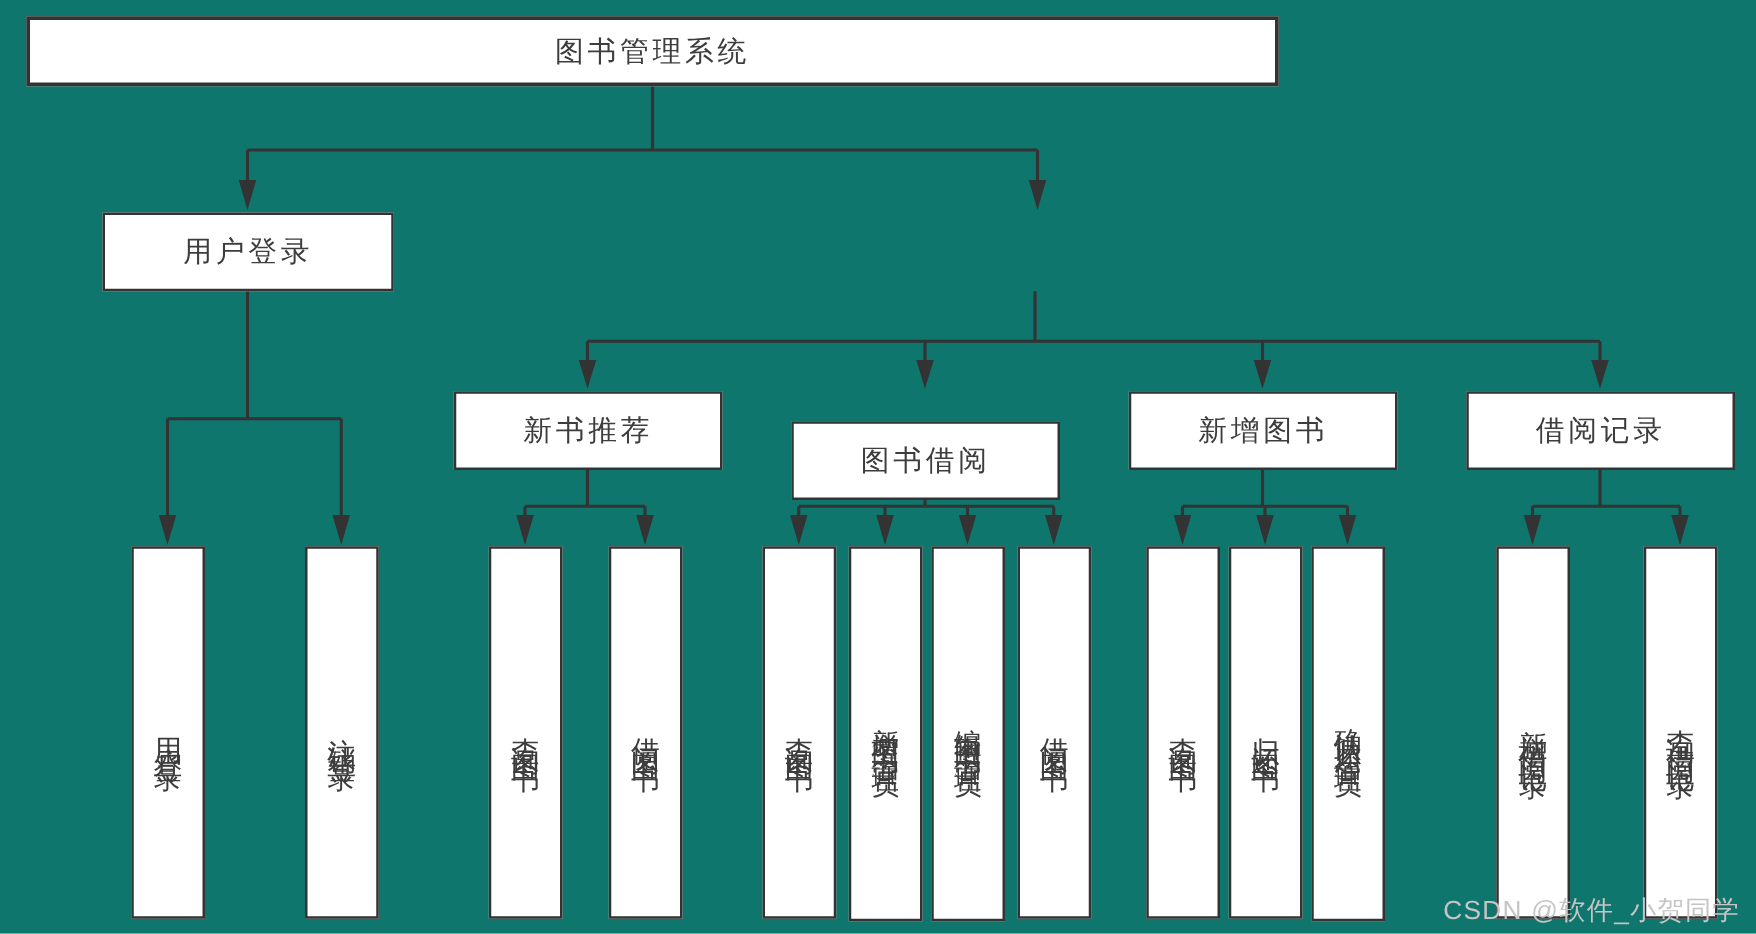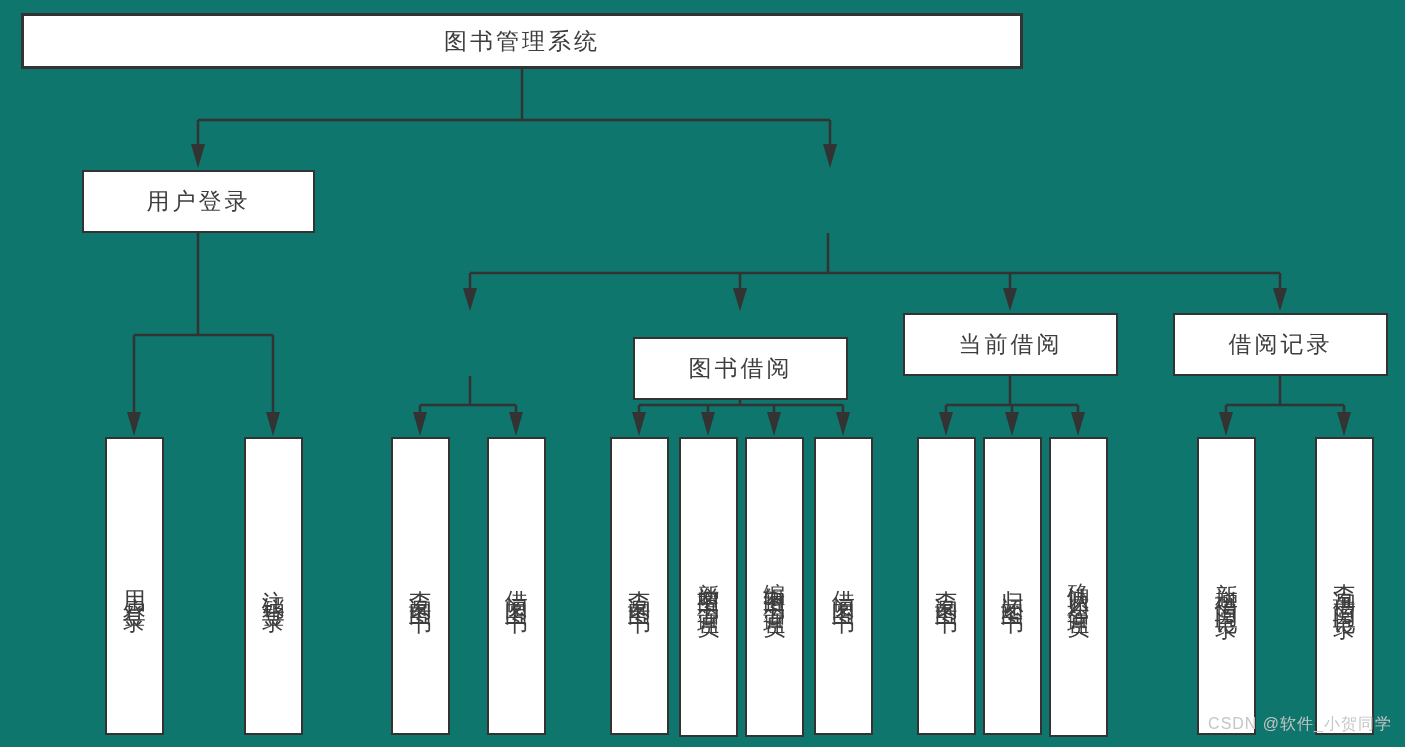--- a/index.html
+++ b/index.html
@@ -39,21 +39,21 @@
     writing-mode: vertical-rl;
     text-orientation: mixed;
     letter-spacing: 7px;
     font-size: 23px;
   }
   .vnode.long { letter-spacing: 5px; font-size: 22px; }
   .watermark {
     position: absolute;
     right: 13px;
     top: 714px;
-    font-size: 16px;
+    font-size: 21px;
     letter-spacing: 1px;
     color: #c5c5c5;
     white-space: nowrap;
     z-index: 5;
   }
 </style>
 </head>
 <body>
 
 <div class="canvas">
@@ -98,22 +98,23 @@
       <polygon points="1071,412 1085,412 1078,436"></polygon>
       <polygon points="1219,412 1233,412 1226,436"></polygon>
       <polygon points="1337,412 1351,412 1344,436"></polygon>
     </g>
   </svg>
 
   <div class="node root" style="left:21px; top:13px; width:1002px; height:56px;">图书管理系统</div>
 
   <div class="node" style="left:82px; top:170px; width:233px; height:63px;">用户登录</div>
 
+  <div class="node" style="left:363px; top:313px; width:215px; height:63px;">新书推荐</div>
   <div class="node" style="left:633px; top:313px; width:215px; height:63px;margin-top:24px;">图书借阅</div>
-  <div class="node" style="left:903px; top:313px; width:215px; height:63px;">当前借阅</div>
+  <div class="node" style="left:903px; top:313px; width:215px; height:63px;">新增图书</div>
   <div class="node" style="left:1173px; top:313px; width:215px; height:63px;">借阅记录</div>
 
   <div class="node vnode" style="left:105px; top:437px; width:59px; height:298px;">用户登录</div>
   <div class="node vnode" style="left:244px; top:437px; width:59px; height:298px;">注销登录</div>
 
   <div class="node vnode" style="left:391px; top:437px; width:59px; height:298px;">查询图书</div>
   <div class="node vnode" style="left:487px; top:437px; width:59px; height:298px;">借阅图书</div>
 
   <div class="node vnode" style="left:610px; top:437px; width:59px; height:298px;">查询图书</div>
   <div class="node vnode long" style="left:679px; top:437px; width:59px; height:300px;">新增图书（管理员）</div>

